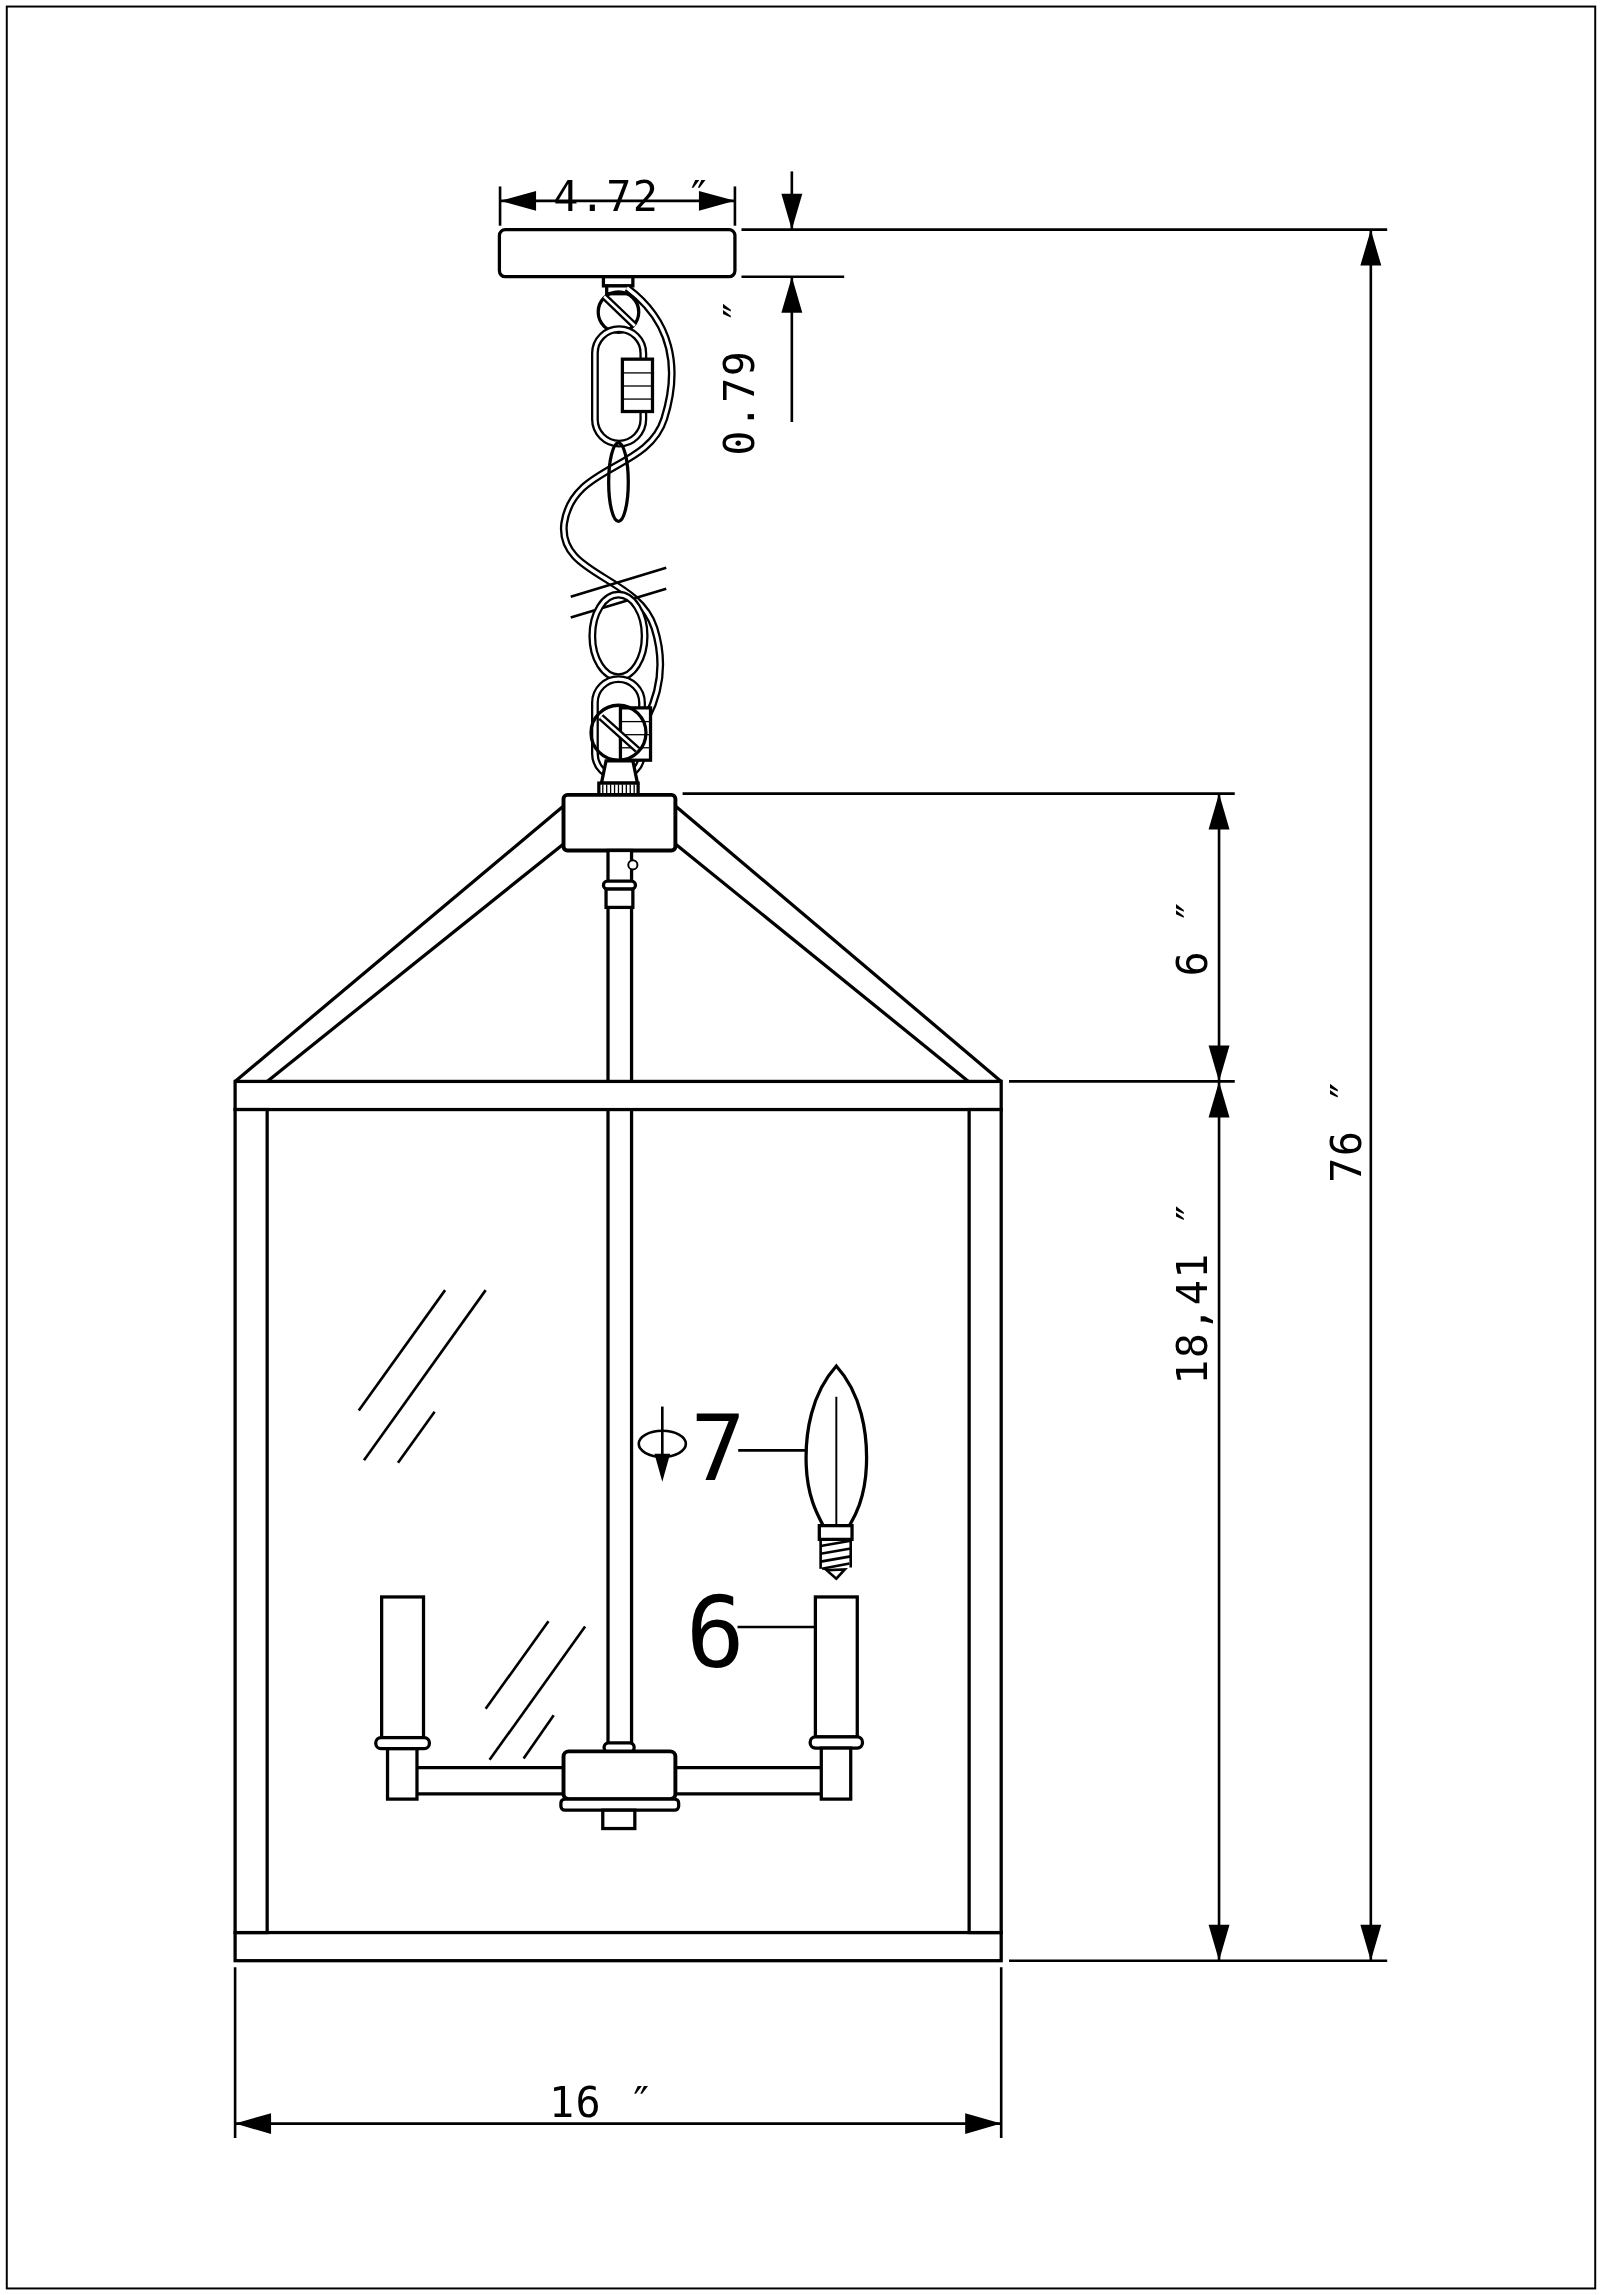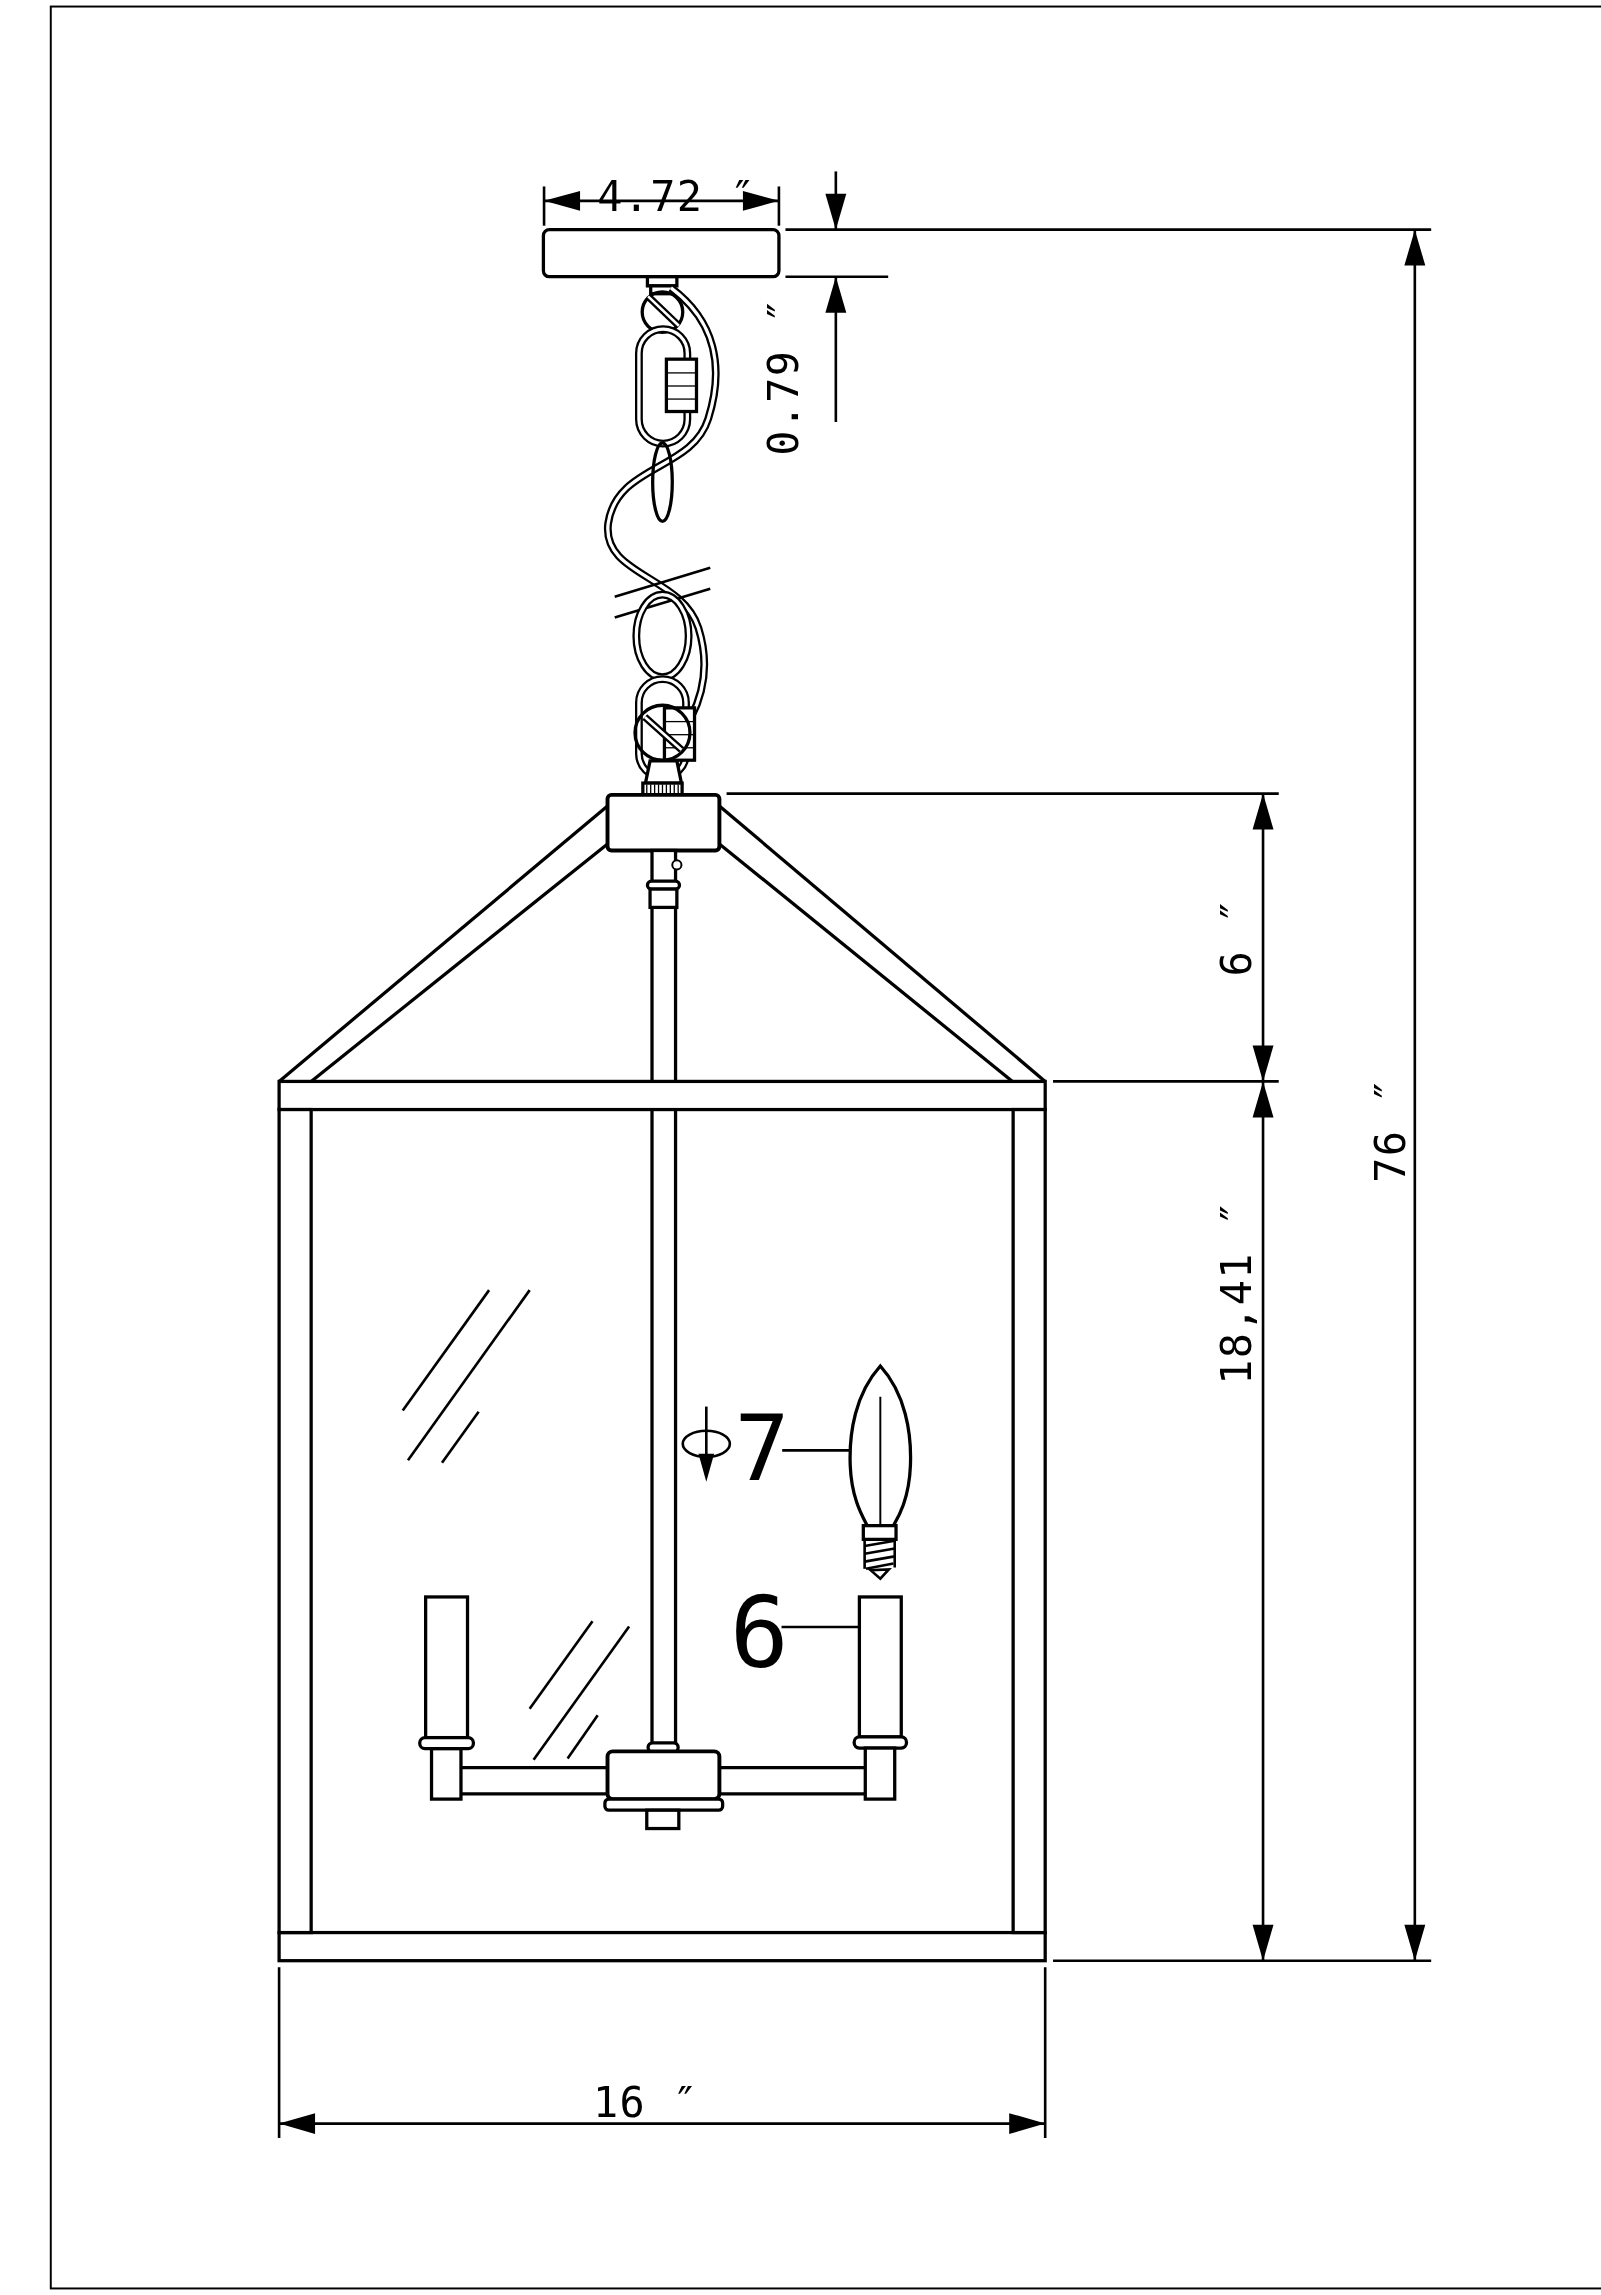--- a/index.html
+++ b/index.html
@@ -1,16 +1,16 @@
 <!DOCTYPE html>
 <html style="font-size:10.5px"><head>
 <meta charset="utf-8">
 <style>
   html,body{margin:0;padding:0;background:#ffffff;}
-  .page{width:1340px;height:2295px;position:relative;background:#fff;padding-left:44px;}
+  .page{width:1340px;height:2295px;position:relative;background:#fff;}
   svg{display:block;}
   text{font-family:"DejaVu Sans Mono","Liberation Mono",monospace;fill:#000;}
   .dimtxt{font-size:64px;letter-spacing:2px;}
   .bigtxt7{font-size:140px;}
   .bigtxt6{font-size:150px;}
   .obj{stroke:#000;stroke-width:5;fill:#fff;}
   .objn{stroke:#000;stroke-width:5;fill:none;}
   .thin{stroke:#000;stroke-width:2;fill:none;}
   .dim{stroke:#000;stroke-width:4;fill:none;}
   .arr{fill:#000;stroke:none;}

